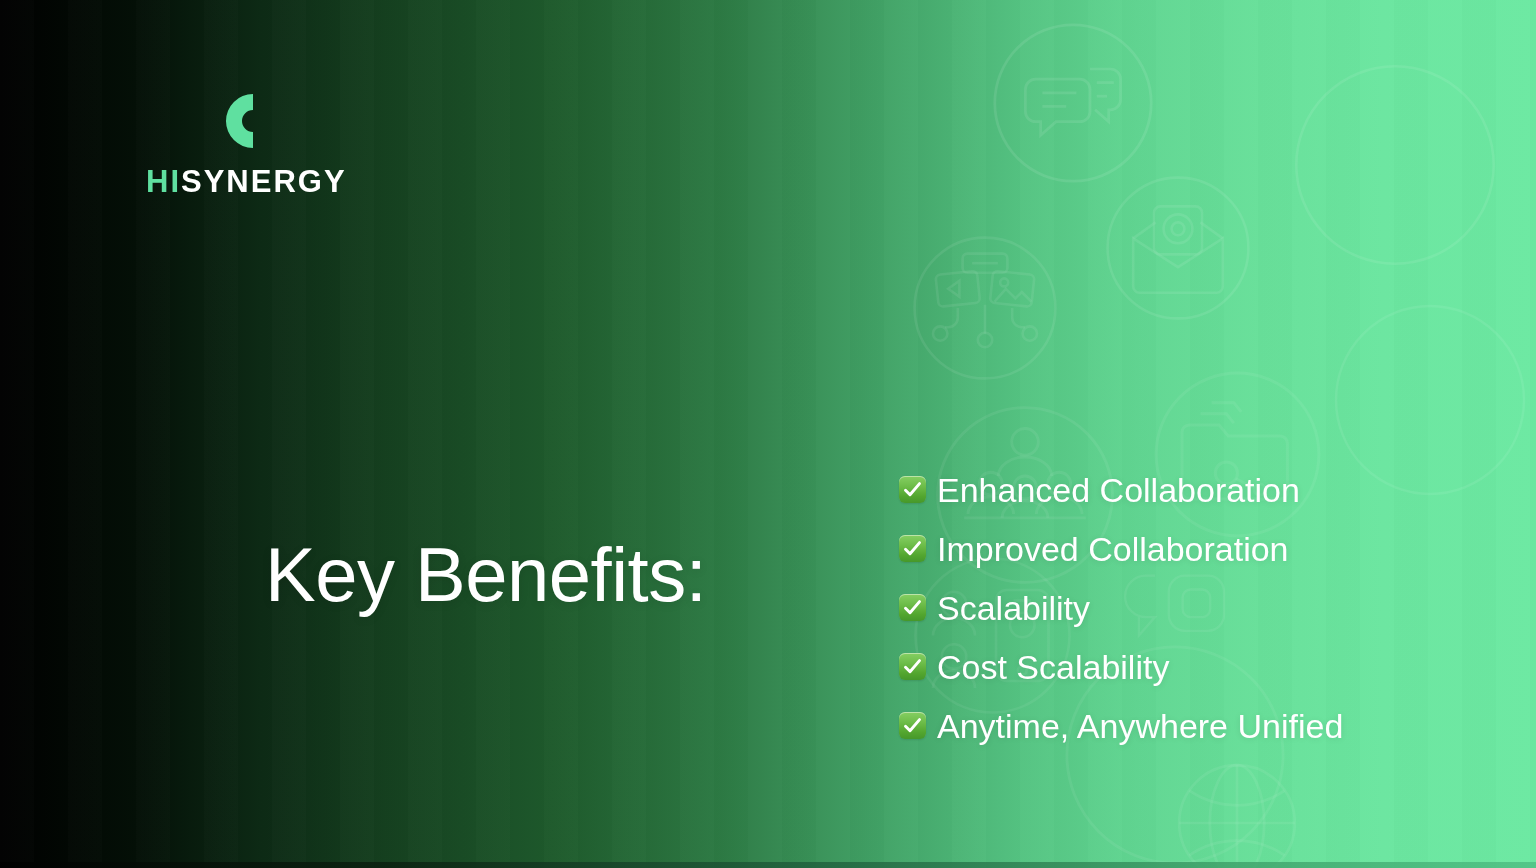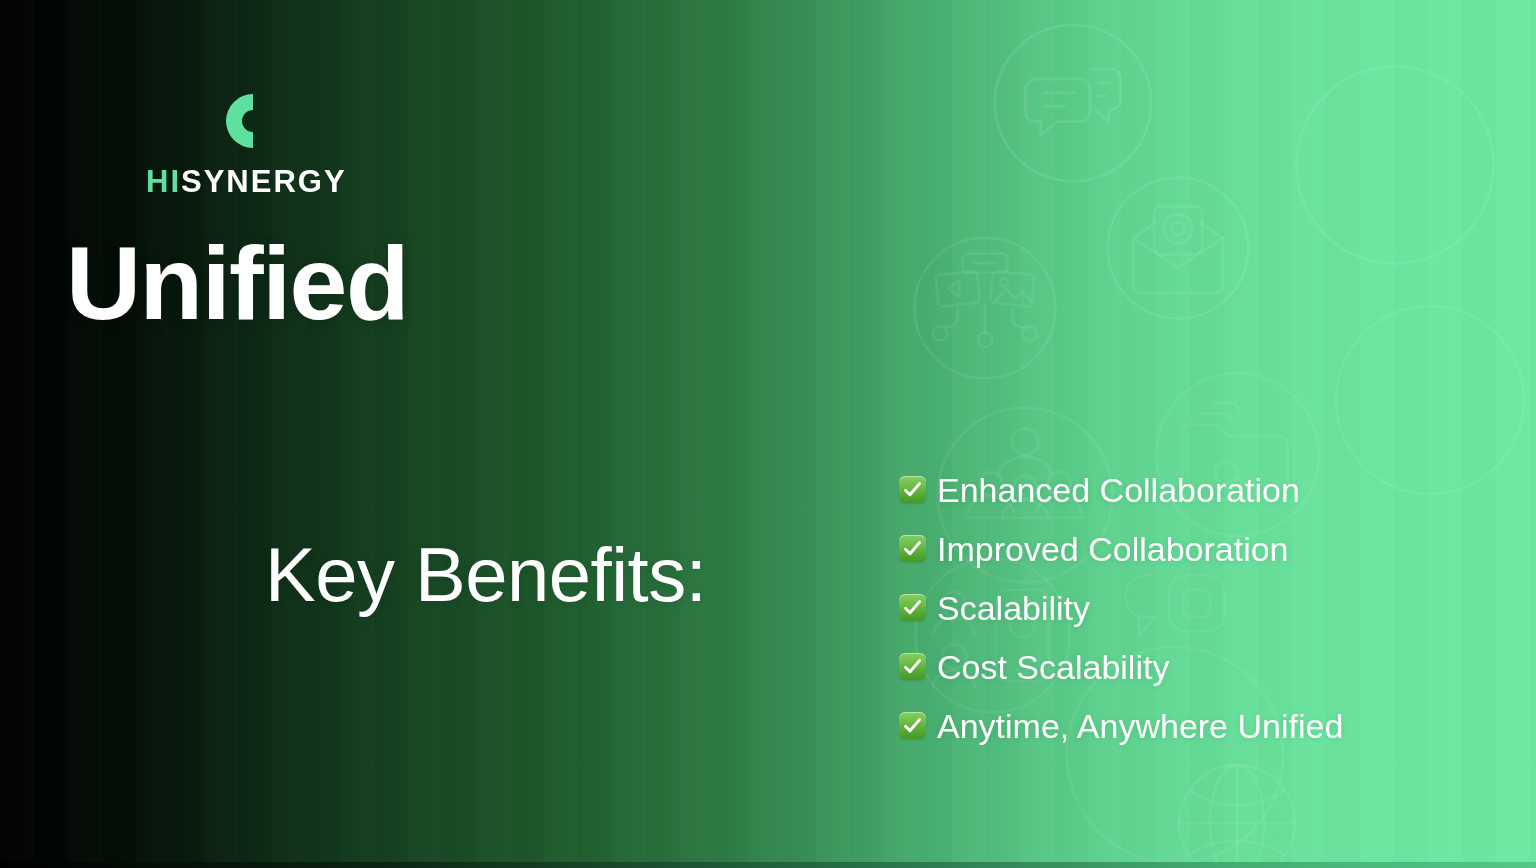--- a/index.html
+++ b/index.html
@@ -297,21 +297,20 @@
                  A 11 11 0 1 1 47 20
                  Z" fill="#e8eae9" transform="rotate(180 82 31) translate(-27,0)"></path>
       </svg>
     </div>
     <div class="logo-word">
       <span class="logo-hi">HI</span><span class="logo-synergy">SYNERGY</span>
     </div>
   </div>
 
   <h1 class="headline">
-    <span class="l1">Unified</span>
   </h1>
 
   <div class="key-benefits">Key Benefits:</div>
 
   <ul class="benefits">
     <li class="benefit">
       <span class="check">
         <svg width="21" height="21" viewBox="0 0 21 21" fill="none">
           <path d="M3.5 11.2 L8 15.8 L17.5 4.6" stroke="#ffffff" stroke-width="2.9" stroke-linecap="round" stroke-linejoin="round"></path>
         </svg>

